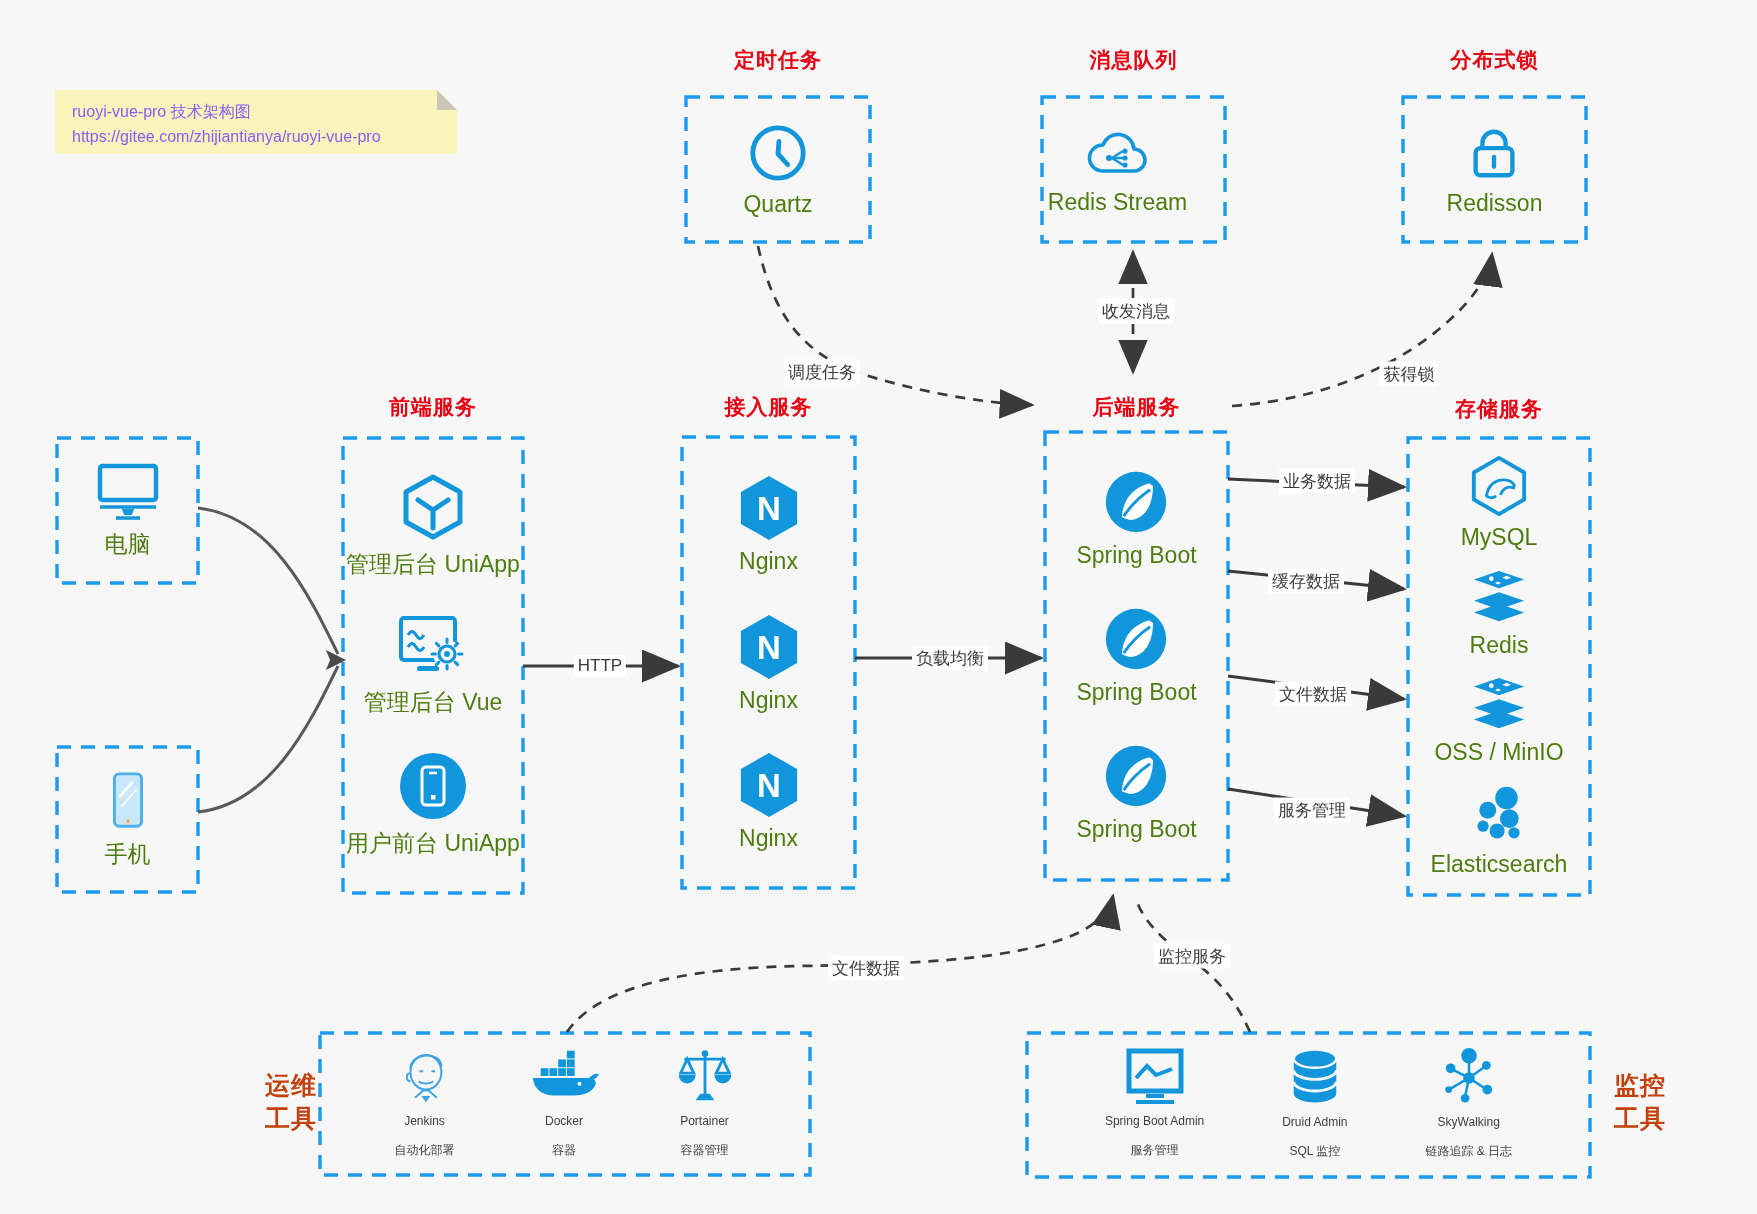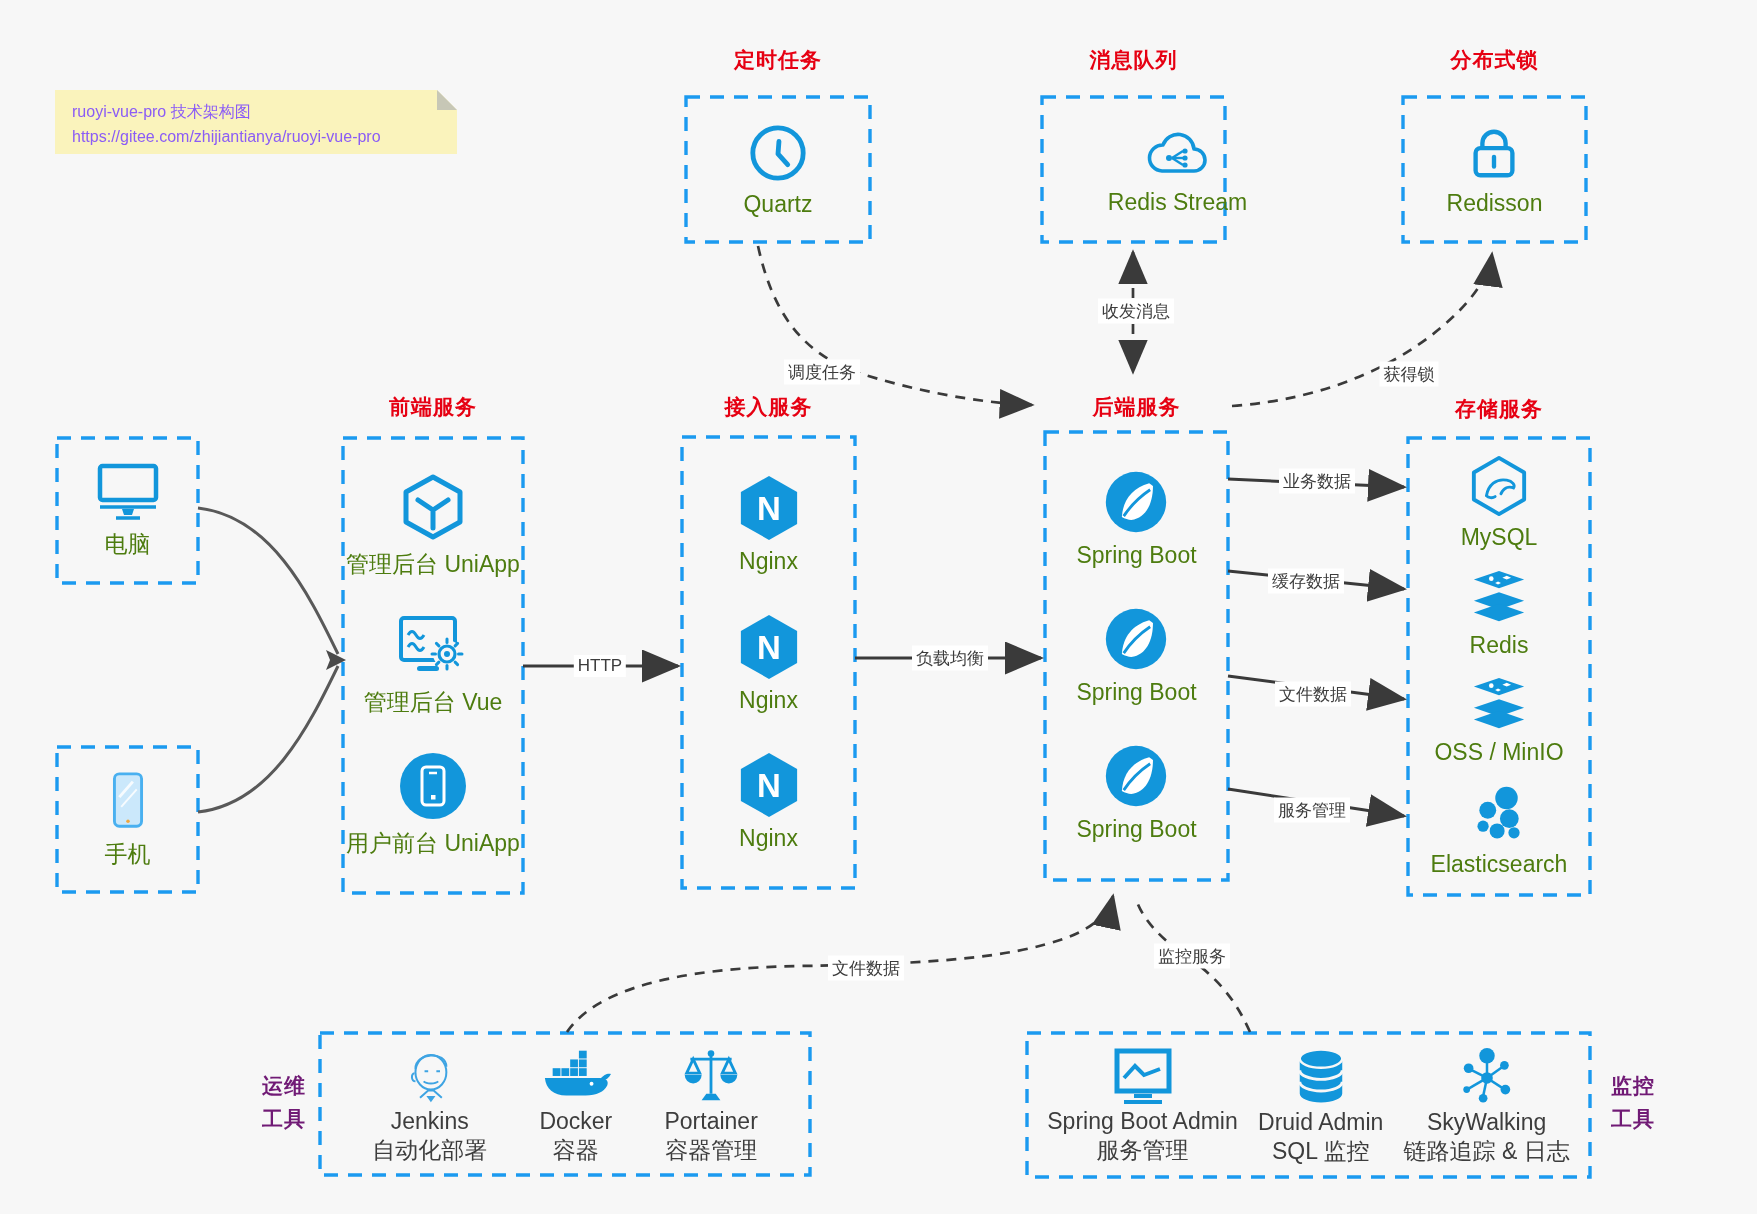--- a/index.html
+++ b/index.html
@@ -1,25 +1,25 @@
 <!DOCTYPE html>
 <html><head>
 <meta charset="utf-8">
 <style>
   html,body{margin:0;padding:0;background:#f7f7f7;}
   .canvas{position:relative;width:1757px;height:1214px;background:#f7f7f7;overflow:hidden;
           font-family:"Liberation Sans","DejaVu Sans",sans-serif;color:#3c3c3c;}
   svg.layer{position:absolute;left:0;top:0;pointer-events:none;}
   .red-title{position:absolute;color:#e60012;font-size:21px;font-weight:bold;text-align:center;letter-spacing:1px;}
-  .red-side{position:absolute;color:#701a75;font-size:21px;font-weight:bold;text-align:center;line-height:33px;letter-spacing:1px;}
+  .red-side{position:absolute;color:#c2410c;font-size:25px;font-weight:bold;text-align:right;line-height:33px;letter-spacing:1px;}
   .group-box{position:absolute;display:flex;flex-direction:column;justify-content:space-evenly;align-items:center;}
   .row-box{position:absolute;display:flex;flex-direction:row;justify-content:space-evenly;align-items:center;}
   .node{display:flex;flex-direction:column;align-items:center;gap:7px;}
   .node-label{font-size:23px;color:#4d7c0f;white-space:nowrap;}
-  .node-desc{font-size:23px;color:#3d3d3d;white-space:nowrap;text-align:center;line-height:25px;}
+  .node-desc{font-size:12px;color:#3d3d3d;white-space:nowrap;text-align:center;line-height:25px;}
   .edge-label{position:absolute;transform:translate(-50%,-50%);background:#ffffff;font-size:17px;
               color:#3c3c3c;padding:1px 4px;white-space:nowrap;}
   .note{position:absolute;left:55px;top:90px;width:402px;height:64px;background:#faf3bc;
         clip-path:polygon(0 0,calc(100% - 20px) 0,100% 20px,100% 100%,0 100%);
         font-size:16px;color:#8b5cf6;line-height:25px;padding:9px 0 0 17px;box-sizing:border-box;}
   .note-fold{position:absolute;left:437px;top:90px;}
   .icon{line-height:0;}
 </style>
 </head>
 <body>
@@ -100,21 +100,21 @@
       <span class="icon">
         <svg width="62" height="62" viewBox="0 0 64 64">
             <circle cx="32" cy="32" r="26" fill="none" stroke="#1296db" stroke-width="5"></circle>
             <path d="M33 20 L32 33 L42 44" fill="none" stroke="#1296db" stroke-width="5" stroke-linecap="round" stroke-linejoin="round"></path>
           </svg>
       </span>
       <div class="node-label">Quartz</div>
     </div>
   </div>
 
-  <div class="group-box" style="left:1086px;top:97px;width:183px;height:145px">
+  <div class="group-box" style="left:1026px;top:97px;width:183px;height:145px">
     <div class="node">
       <span class="icon">
         <svg width="72" height="58" viewBox="0 0 72 56">
           <path d="M21 46 h32 a11 11 0 0 0 0-22 a16 16 0 0 0 -31-4 a10 10 0 0 0 -1 26 z" fill="none" stroke="#1296db" stroke-width="3.6" stroke-linejoin="round"></path>
           <circle cx="28" cy="33" r="3" fill="#1296db"></circle>
           <g stroke="#1296db" stroke-width="2.4">
             <line x1="31" y1="33" x2="42" y2="26"></line>
               <line x1="31" y1="33" x2="42" y2="33"></line>
               <line x1="31" y1="33" x2="42" y2="40"></line>
           </g>

